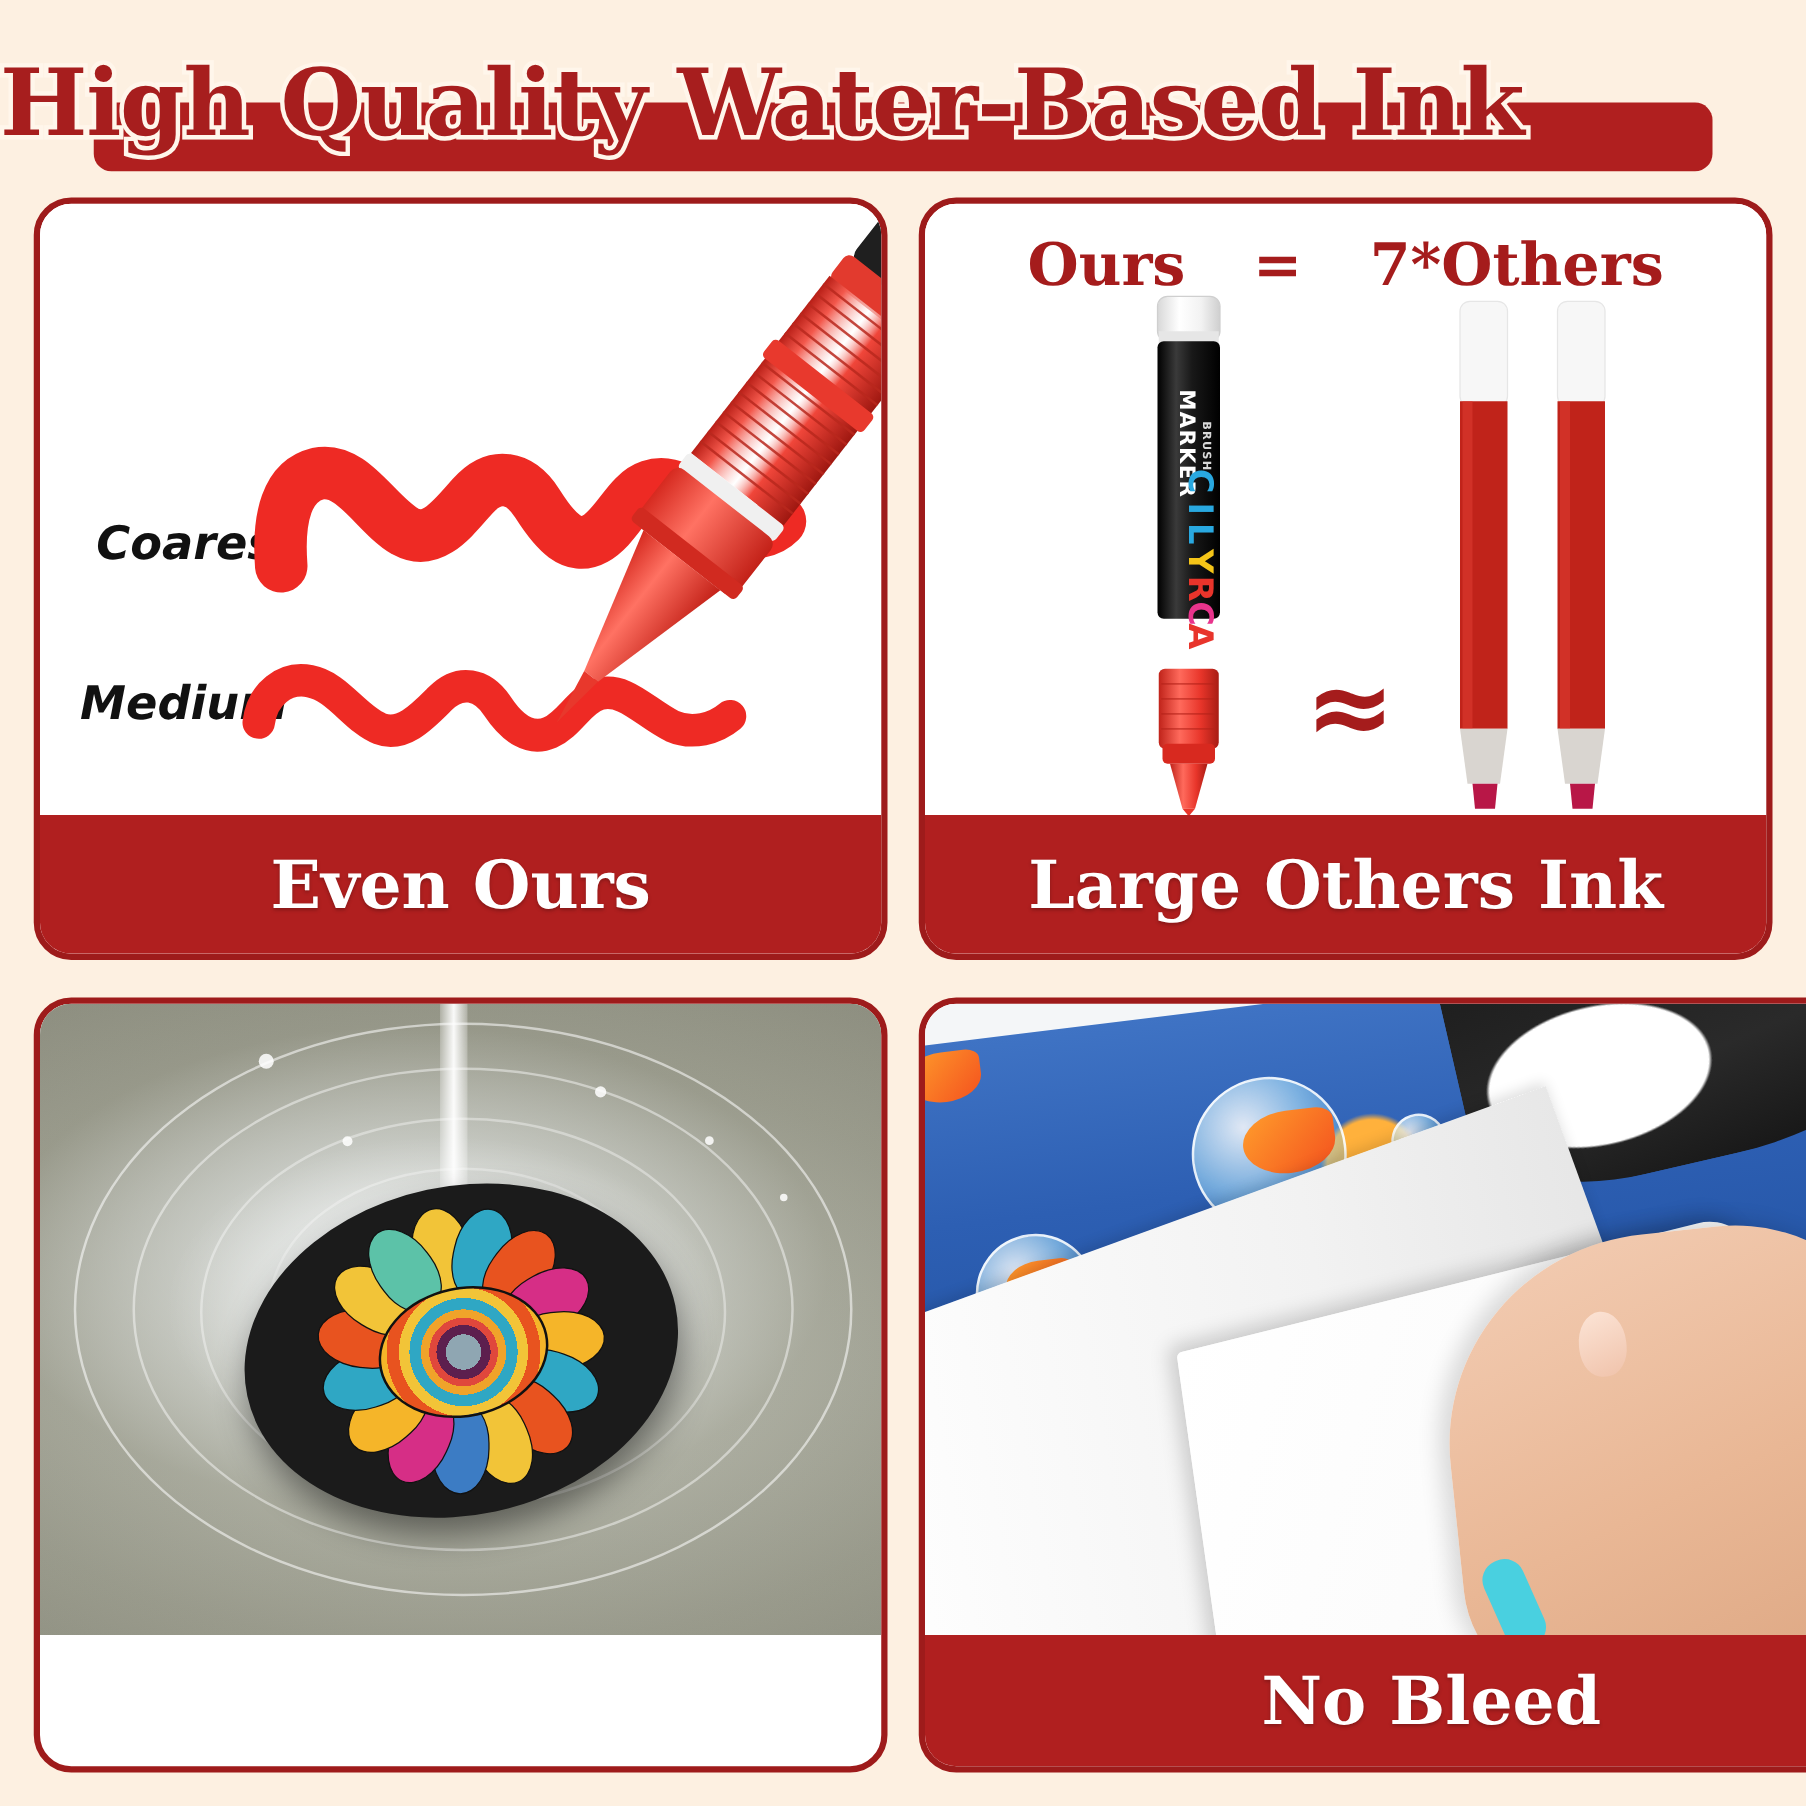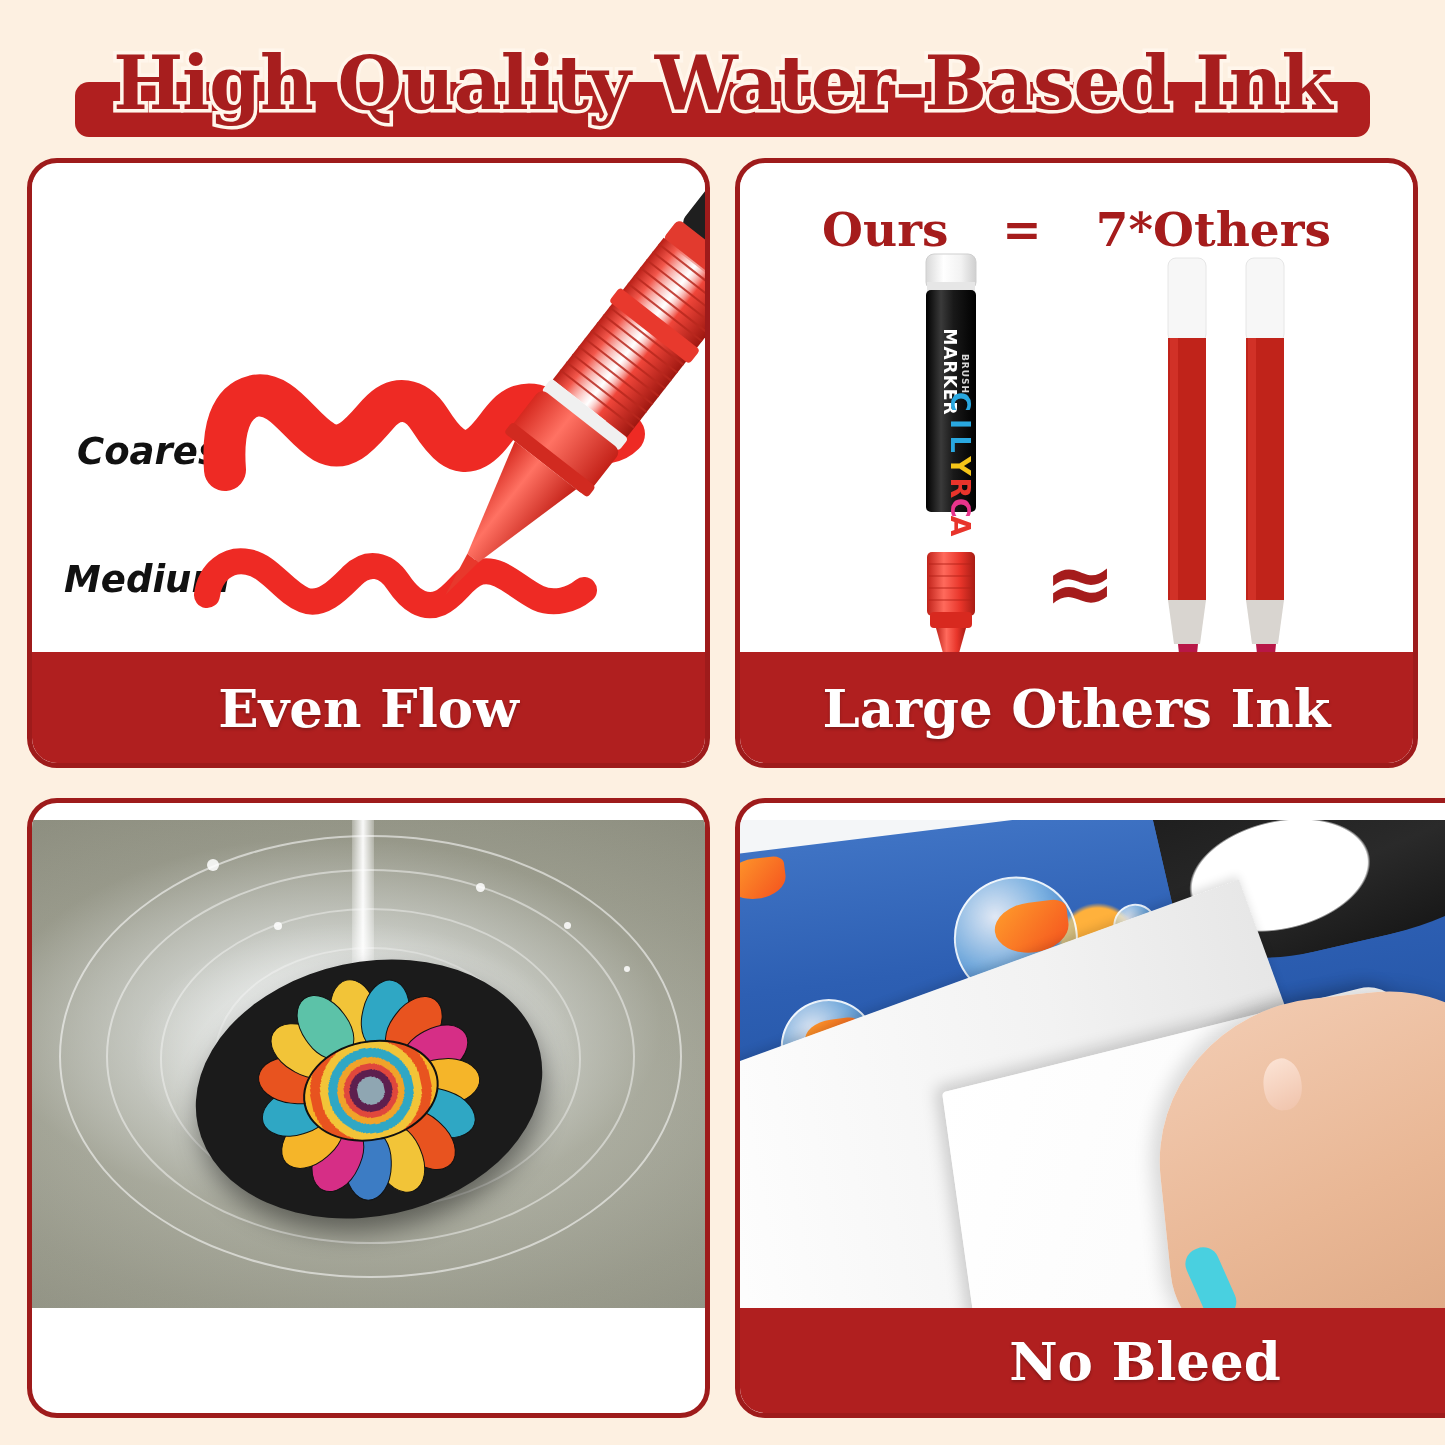--- a/index.html
+++ b/index.html
@@ -12,21 +12,20 @@
   }
 
   
   .title-wrap{position:absolute;left:0;top:22px;width:1445px;height:118px;}
   .title-bar{
     position:absolute;left:75px;top:60px;width:1295px;height:55px;
     background:#B01F1F;border-radius:14px;
   }
   .title-text{
     position:absolute;left:0;top:22px;width:1445px;
-    text-align:center;
     font-family:"DejaVu Serif",serif;
     font-weight:bold;
     font-size:74px;
     line-height:78px;
     letter-spacing:-1px;
     color:#A71E1E;
     -webkit-text-stroke:7px #FFF6EB;
     paint-order:stroke fill;
     white-space:nowrap;
   }
@@ -38,21 +37,21 @@
     border-radius:30px;
     background:#ffffff;
     overflow:hidden;
     box-sizing:border-box;
   }
   .p-tl{left:27px;  top:158px; width:683px; height:610px;}
   .p-tr{left:735px; top:158px; width:683px; height:610px;}
   .p-bl{left:27px;  top:798px; width:683px; height:620px;}
   .p-br{left:735px; top:798px; width:820px; height:620px;}
 
-  .panel-body{position:absolute;left:0;top:17px;right:0;overflow:hidden;}
+  .panel-body{position:absolute;left:0;top:0;right:0;overflow:hidden;}
   .tl .panel-body,.tr .panel-body{bottom:111px;background:#fff;}
   .bl .panel-body,.br .panel-body{bottom:105px;}
 
   .panel-footer{
     position:absolute;left:0;right:0;bottom:0;
     background:#B01F1F;
     display:flex;align-items:center;justify-content:center;
   }
   .tl .panel-footer,.tr .panel-footer{height:111px;}
   .bl .panel-footer,.br .panel-footer{height:105px;}
@@ -267,21 +266,21 @@
         <rect x="102" y="242" width="98" height="16" rx="4" fill="#F0F0F0"></rect>
         <rect x="100" y="256" width="102" height="58" rx="8" fill="url(#tipg)"></rect>
         <rect x="98" y="300" width="106" height="14" rx="4" fill="#D12A20"></rect>
         <path d="M112 314 L190 314 L158 432 L144 432 Z" fill="url(#tipg)"></path>
         <path d="M144 432 L158 432 L152 478 Z" fill="#E8382C"></path>
       </g>
     </svg>
 
   </div>
   <div class="panel-footer">
-    <span class="footer-label">Even Flow</span>
+    <span class="footer-label">Even Ours</span>
   </div>
 </div>
 
 <div class="panel p-tr tr">
   <div class="panel-body">
 
     <div class="vol-head">
       <span>Ours</span>
       <span>=</span>
       <span>7*Others</span>

